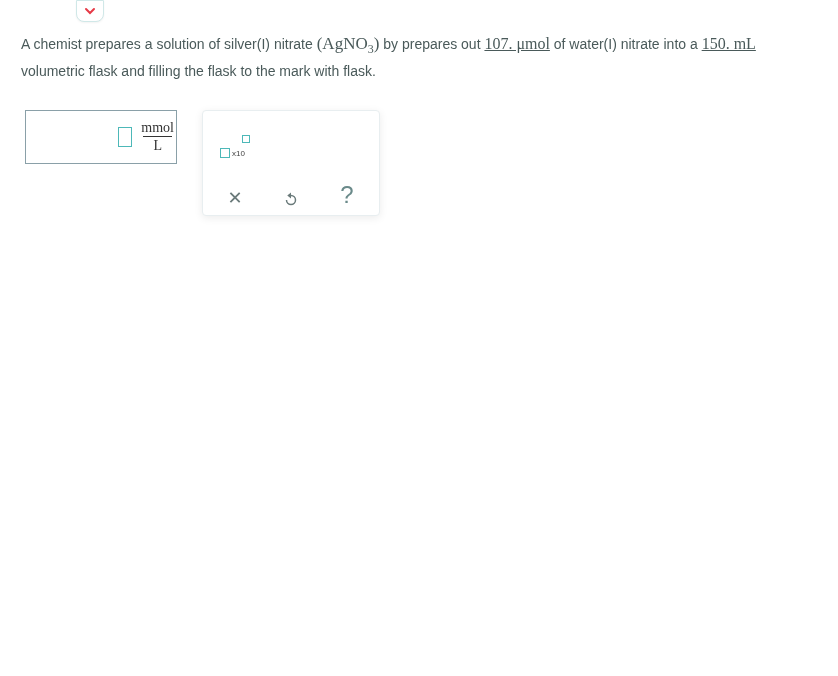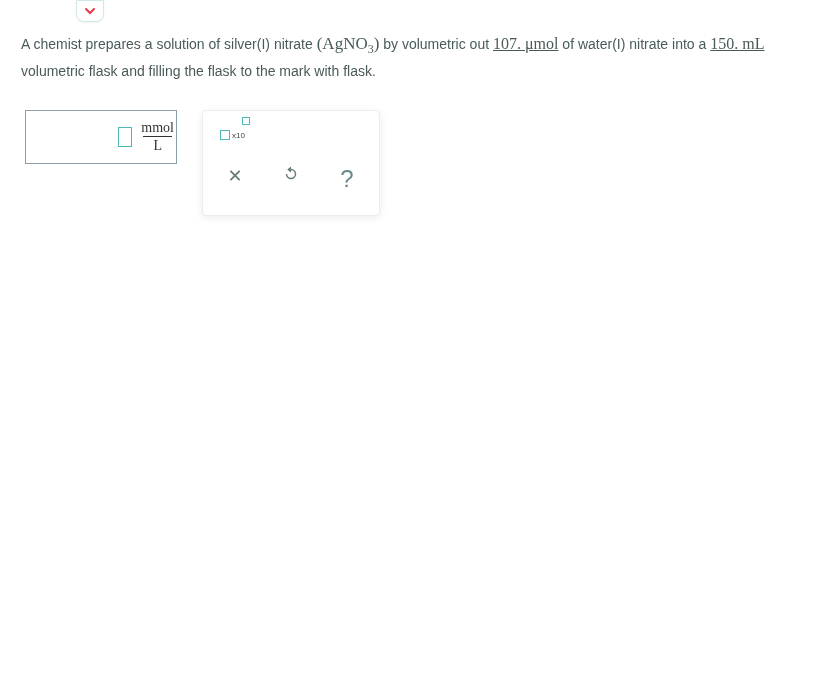--- a/index.html
+++ b/index.html
@@ -110,21 +110,21 @@
       gap: 4px;
       margin-bottom: 4px;
     }
     .toolbox-row:last-child {
       margin-bottom: 0;
     }
     .tool-btn {
       width: 52px;
       height: 44px;
       display: flex;
-      align-items: flex-start;
+      align-items: flex-end;
       justify-content: center;
       cursor: pointer;
       border-radius: 4px;
       position: relative;
     }
     .sci-notation {
       position: relative;
       width: 30px;
       height: 26px;
       font-family: Arial, sans-serif;
@@ -172,21 +172,21 @@
 
 <div class="chevron-btn">
   <svg viewBox="0 0 12 12">
     <path d="M2 4 L6 8 L10 4" stroke="#e63946" stroke-width="2" fill="none" stroke-linecap="round"></path>
   </svg>
 </div>
 
 <div class="question-container">
   <div class="question-text">
     <p>
-      <span>A chemist prepares a solution of silver(I) nitrate </span><span class="formula"><span>(</span><span>AgNO</span><span class="sub">3</span><span>)</span></span><span> by volumetric out </span><span class="serif">107. μmol</span><span> of water(I) nitrate into a </span><span class="serif">150. mL</span><span> volumetric flask and filling the flask to the mark with flask.</span>
+      <span>A chemist prepares a solution of silver(I) nitrate </span><span class="formula"><span>(</span><span>AgNO</span><span class="sub">3</span><span>)</span></span><span> by prepares out </span><span class="serif">107. μmol</span><span> of water(I) nitrate into a </span><span class="serif">150. mL</span><span> volumetric flask and filling the flask to the mark with flask.</span>
     </p>
   </div>
 
   <div class="answer-area">
     <div class="answer-box">
       <div class="input-placeholder"></div>
       <div class="fraction">
         <span class="num">mmol</span>
         <span class="den">L</span>
       </div>

